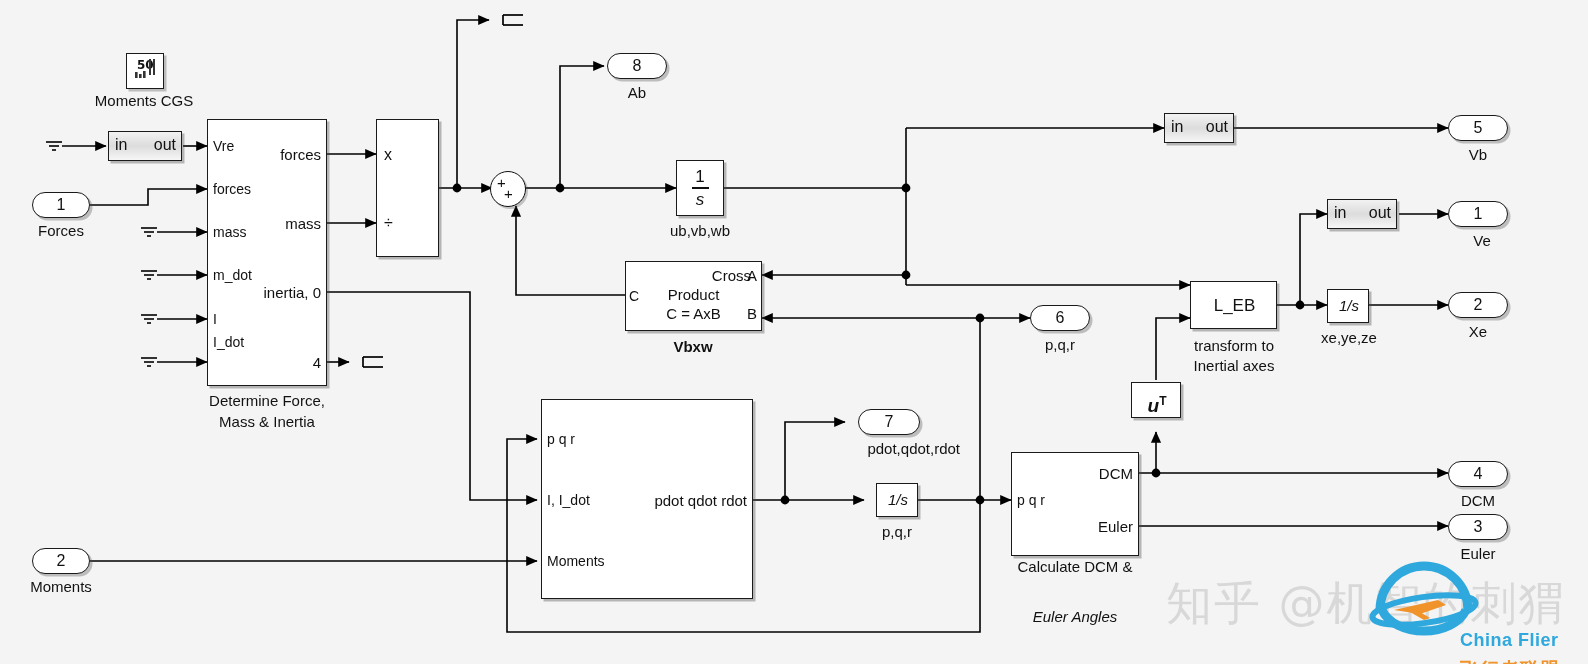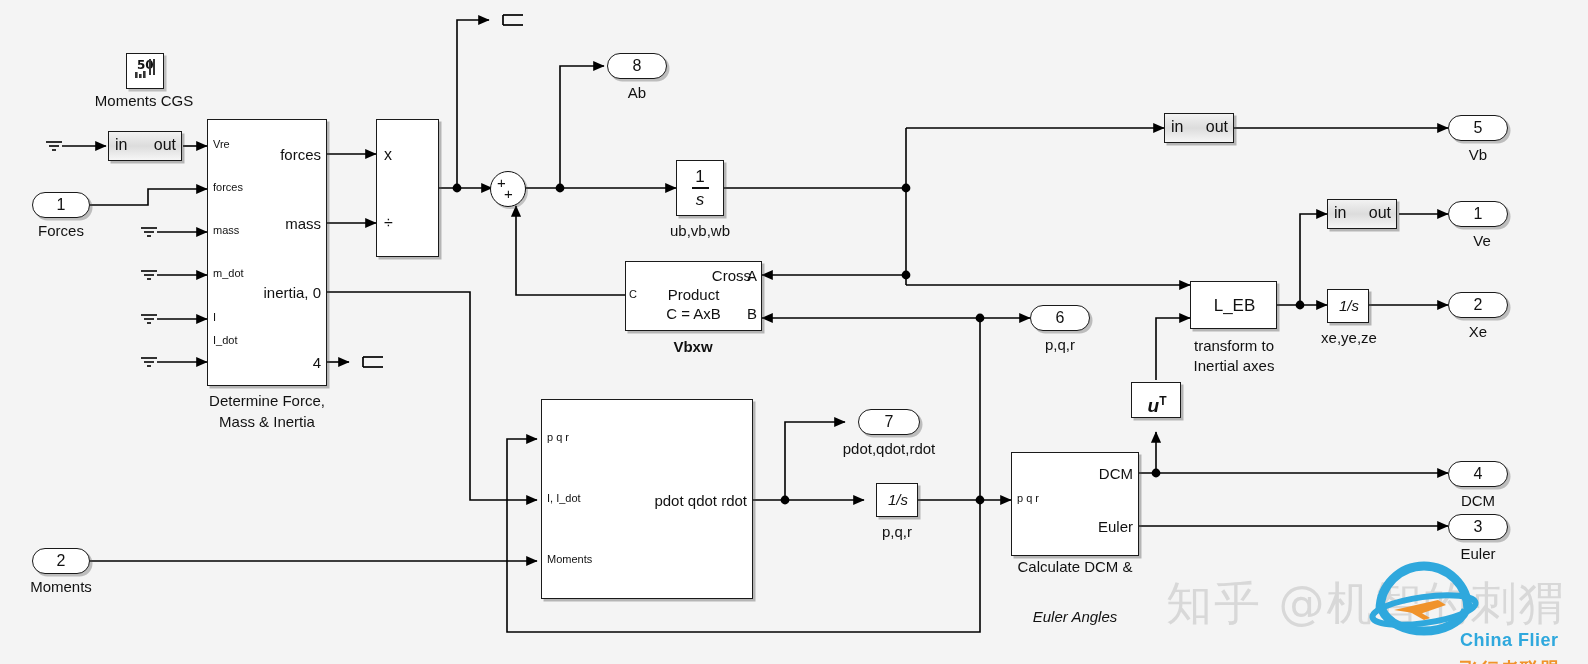--- a/index.html
+++ b/index.html
@@ -9,21 +9,21 @@
     font-family:"Liberation Sans", sans-serif;
     overflow:hidden;
     position:relative;
   }
   #canvas{position:absolute;inset:0;}
   svg.layer{position:absolute;left:0;top:0;width:1588px;height:664px;}
   .blk{position:absolute;box-sizing:border-box;background:#fff;
        border:1.6px solid #1a1a1a;box-shadow:2.5px 2.5px 0 rgba(80,80,80,.38);}
   .blk.sub{background:linear-gradient(180deg,#f2f2f2 0%,#dcdcdc 50%,#f6f6f6 100%);}
   .blbl{position:absolute;color:#111;white-space:nowrap;font-size:15px;text-align:center;line-height:1.14;}
-  .port-in{position:absolute;font-size:11px;color:#111;white-space:nowrap;}
+  .port-in{position:absolute;font-size:14px;color:#111;white-space:nowrap;}
   .port-out{position:absolute;font-size:15px;color:#111;white-space:nowrap;text-align:right;}
   .ioport{position:absolute;box-sizing:border-box;background:#fff;border:1.6px solid #1a1a1a;
           border-radius:999px;display:flex;align-items:center;justify-content:center;
           font-size:16px;color:#111;box-shadow:2.5px 2.5px 0 rgba(80,80,80,.33);}
   .frac{position:absolute;display:flex;flex-direction:column;align-items:center;
         justify-content:center;width:100%;height:100%;font-size:17px;color:#111;}
   .frac .num{line-height:1;}
   .frac .bar{width:17px;height:1.6px;background:#111;margin:2px 0;}
   .frac .den{line-height:1;font-style:italic;}
   .inl{position:absolute;font-size:16px;color:#111;}
@@ -294,21 +294,21 @@
 
   <div class="blk" style="left:541px;top:399px;width:212px;height:200px;"></div>
   <span class="port-in" style="left:547px;top:431px;">p q r</span>
   <span class="port-in" style="left:547px;top:492px;">I, I_dot</span>
   <span class="port-in" style="left:547px;top:553px;">Moments</span>
   <span class="port-out" style="left:617px;top:492px;width:130px;">pdot qdot rdot</span>
 
   <div class="ioport" style="left:858px;top:409px;width:62px;height:26px;">
     <span>7</span>
   </div>
-  <div class="blbl" style="left:818px;top:440px;width:142px;">pdot,qdot,rdot</div>
+  <div class="blbl" style="left:818px;top:440px;width:142px;text-align:right;">pdot,qdot,rdot</div>
 
   <div class="blk" style="left:876px;top:483px;width:42px;height:34px;">
     <div class="blbl" style="left:0;top:7px;width:42px;font-size:15px;font-style:italic;">1/s</div>
   </div>
   <div class="blbl" style="left:857px;top:523px;width:80px;">p,q,r</div>
 
   <div class="blk" style="left:1131px;top:382px;width:50px;height:36px;">
     <div class="blbl" style="left:0;top:12px;width:50px;font-size:19px;">
       <i style="font-weight:bold;">u</i><sup style="font-size:12px;font-weight:bold;font-style:normal;">T</sup>
     </div>

